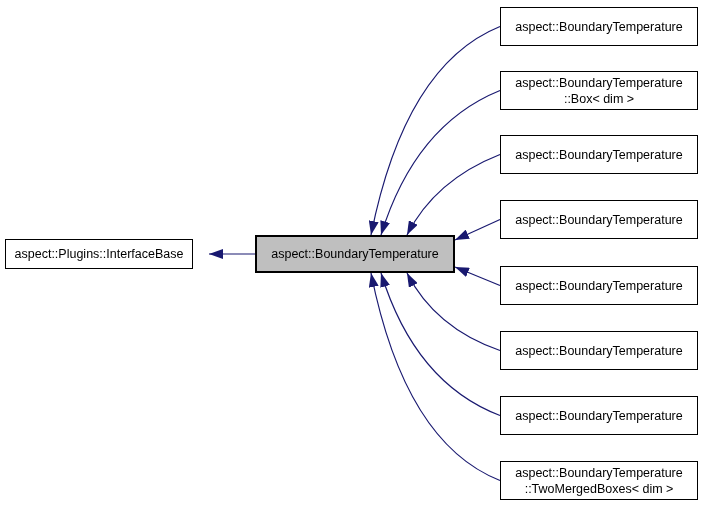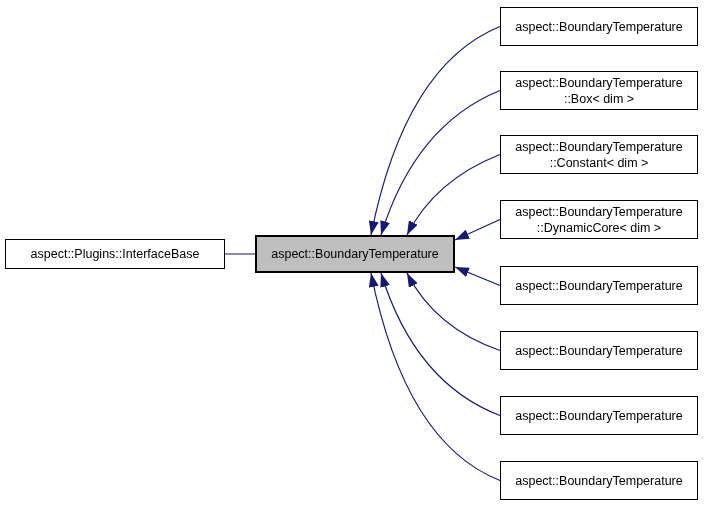--- a/index.html
+++ b/index.html
@@ -73,47 +73,46 @@
       <path d="M 500 26.5 Q 405 65 371 235" class="edge" marker-end="url(#arrowhead)"></path>
       <path d="M 500 90.5 Q 415 125 381 235" class="edge" marker-end="url(#arrowhead)"></path>
       <path d="M 500 154.5 Q 435 180 407 235" class="edge" marker-end="url(#arrowhead)"></path>
       <path d="M 500 219.5 L 455 240" class="edge" marker-end="url(#arrowhead)"></path>
       <path d="M 500 285.5 L 455 267" class="edge" marker-end="url(#arrowhead)"></path>
       <path d="M 500 350.5 Q 435 328 407 273" class="edge" marker-end="url(#arrowhead)"></path>
       <path d="M 500 415.5 Q 415 383 381 273" class="edge" marker-end="url(#arrowhead)"></path>
       <path d="M 500 480.5 Q 405 443 371 273" class="edge" marker-end="url(#arrowhead)"></path>
     </svg>
   <div class="nodes-layer" id="nodes-layer">
-      <div class="node" style="left: 5px; top: 239px; width: 220px; height: 30px;">
+      <div class="node" style="left: 5px; top: 239px; width: 188px; height: 30px;">
         <div class="node-line">aspect::Plugins::InterfaceBase</div>
       </div>
       <div class="node highlight" style="left: 255px; top: 235px; width: 200px; height: 38px;">
         <div class="node-line">aspect::BoundaryTemperature</div>
       </div>
       <div class="node" style="left: 500px; top: 7px; width: 198px; height: 39px;">
         <div class="node-line">aspect::BoundaryTemperature</div>
       </div>
       <div class="node" style="left: 500px; top: 71px; width: 198px; height: 39px;">
         <div class="node-line">aspect::BoundaryTemperature</div>
         <div class="node-line">::Box&lt; dim &gt;</div>
       </div>
       <div class="node" style="left: 500px; top: 135px; width: 198px; height: 39px;">
         <div class="node-line">aspect::BoundaryTemperature</div>
-        <div class="node-line">::Constant&lt; dim &gt;</div>
       </div>
       <div class="node" style="left: 500px; top: 200px; width: 198px; height: 39px;">
         <div class="node-line">aspect::BoundaryTemperature</div>
-        <div class="node-line">::DynamicCore&lt; dim &gt;</div>
       </div>
       <div class="node" style="left: 500px; top: 266px; width: 198px; height: 39px;">
         <div class="node-line">aspect::BoundaryTemperature</div>
       </div>
       <div class="node" style="left: 500px; top: 331px; width: 198px; height: 39px;">
         <div class="node-line">aspect::BoundaryTemperature</div>
       </div>
       <div class="node" style="left: 500px; top: 396px; width: 198px; height: 39px;">
         <div class="node-line">aspect::BoundaryTemperature</div>
       </div>
       <div class="node" style="left: 500px; top: 461px; width: 198px; height: 39px;">
         <div class="node-line">aspect::BoundaryTemperature</div>
+        <div class="node-line">::TwoMergedBoxes&lt; dim &gt;</div>
       </div>
     </div>
 </div>
 
 </body></html>

